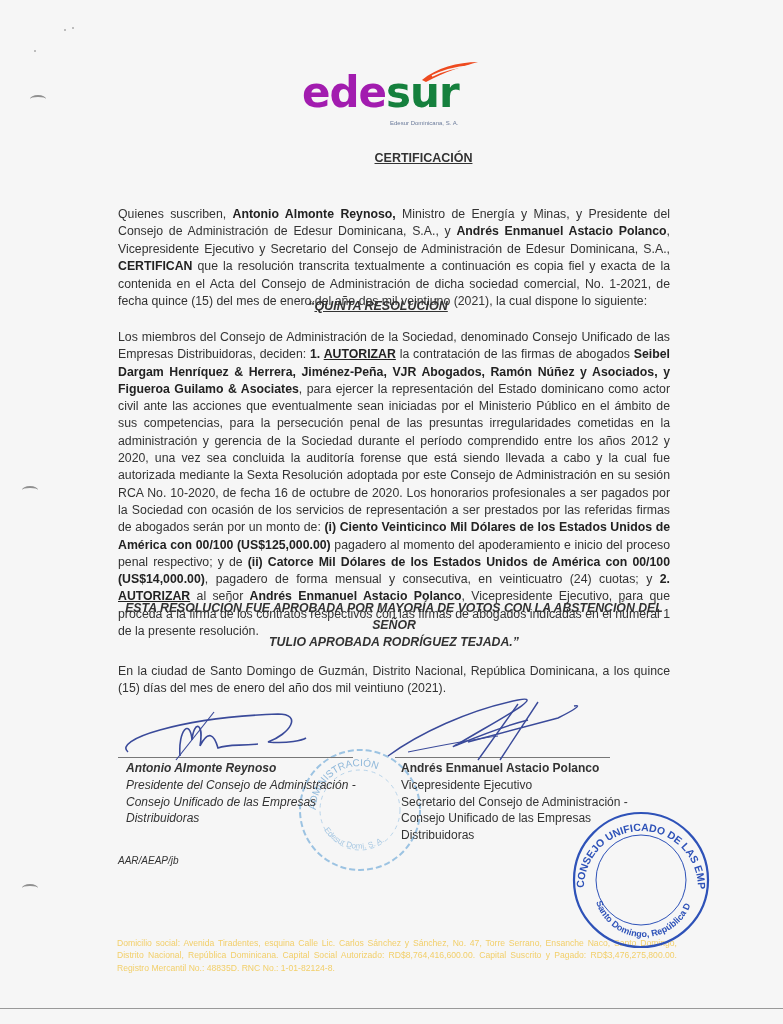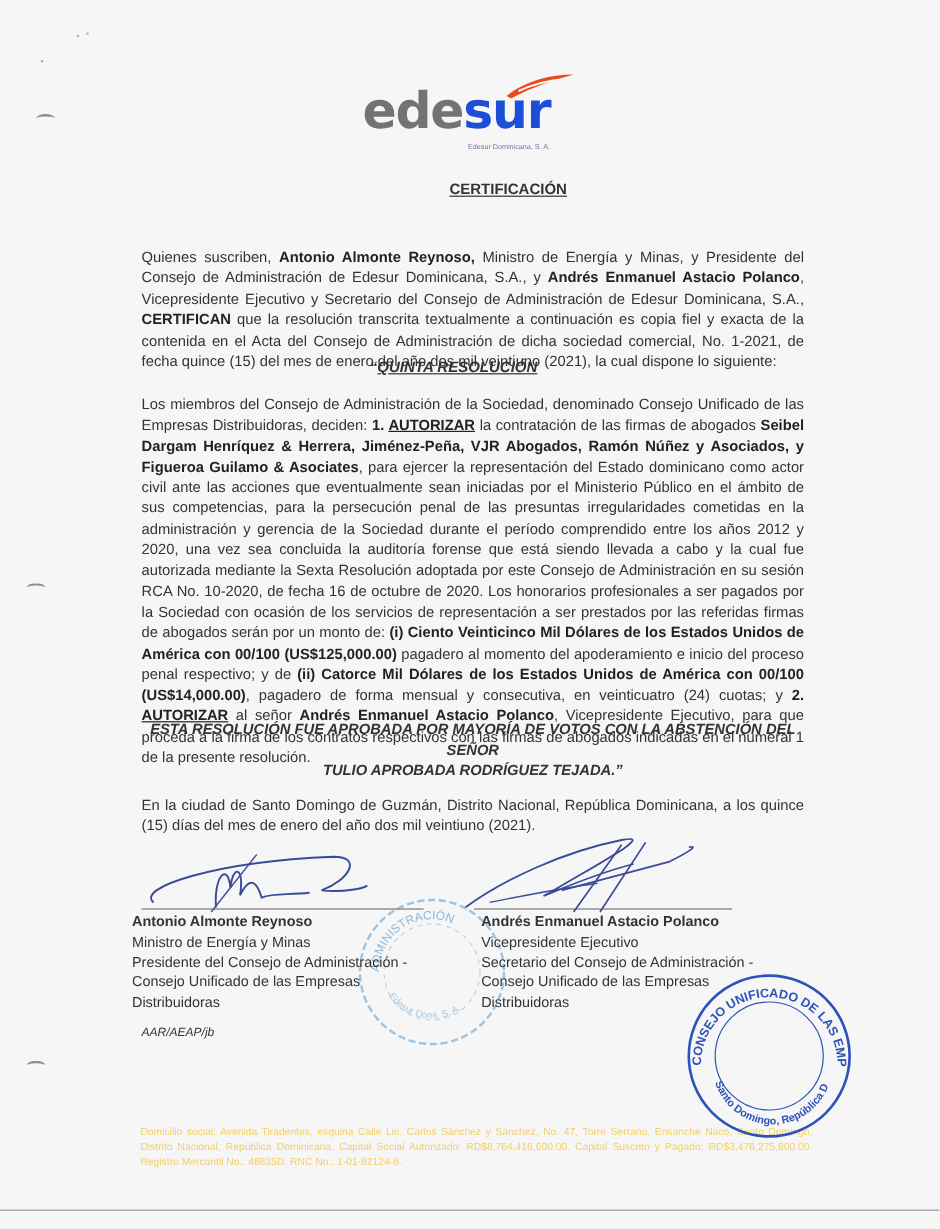--- a/index.html
+++ b/index.html
@@ -8,22 +8,22 @@
     background: #f6f6f6;
     font-family: "Liberation Sans", sans-serif;
     color: #2a2a2a;
   }
   .page { position: absolute; left: 0; top: 0; width: 783px; height: 1024px; }
   .scan-mark { position: absolute; border-top: 2px solid #777; border-radius: 50% 50% 0 0; width: 16px; height: 6px; opacity: .8; }
   .speck { position: absolute; width: 2px; height: 2px; background: #aaa; border-radius: 50%; }
 
   .logo { position: absolute; left: 300px; top: 58px; width: 190px; height: 72px; }
   .logo-word { position: absolute; left: 2px; top: 14px; font-family: "DejaVu Sans", sans-serif; font-weight: bold; font-size: 42px; letter-spacing: -1px; line-height: 1; }
-  .logo-ede { color: #737373; }
-  .logo-sur { color: #1d4ed8; }
+  .logo-ede { color: #a21caf; }
+  .logo-sur { color: #15803d; }
   .logo-swoosh { position: absolute; left: 118px; top: 2px; width: 62px; height: 22px; }
   .logo-sub { position: absolute; left: 90px; top: 62px; font-size: 6px; color: #6a7a9a; }
 
   .title { position: absolute; left: 0; width: 783px; top: 151px; text-align: center; font-weight: bold; font-size: 12.5px; text-decoration: underline; color: #333; padding-left: 32px; }
 
   .para { position: absolute; left: 118px; width: 552px; font-size: 12.3px; line-height: 17.4px; text-align: justify; color: #333; }
   .para b { color: #222; }
   .intro { top: 182px; margin-top: 24px; }
 
   .res-title { position: absolute; left: 0; width: 676px; top: 299px; text-align: center; font-weight: bold; font-style: italic; font-size: 12.5px; color: #333; padding-left: 40px; }
@@ -32,21 +32,21 @@
   .res-body { top: 329px; line-height: 17.3px; }
   .u { text-decoration: underline; }
 
   .approved { position: absolute; left: 118px; width: 552px; top: 600px; text-align: center; font-weight: bold; font-style: italic; font-size: 12.3px; line-height: 17px; color: #333; }
 
   .closing { top: 663px; }
 
   .sig-line { position: absolute; top: 757px; border-top: 1px solid #777; }
   .sig-block { position: absolute; font-size: 12px; line-height: 16.8px; color: #333; }
   .sig-block .name { font-weight: bold; }
-  .sig-left { left: 110px; top: 760px; }
+  .sig-left { left: 126px; top: 760px; font-style: italic; }
   .sig-right { left: 401px; top: 760px; }
 
   .initials { position: absolute; left: 118px; top: 855px; font-size: 10px; color: #333; font-style: italic; }
 
   .footer { position: absolute; left: 117px; width: 560px; top: 937px; font-size: 8.6px; line-height: 12.3px; color: #f2cf6a; text-align: justify; }
 
   .signature, .stamp { position: absolute; pointer-events: none; }
   .bottom-rule { position: absolute; left: 0; width: 783px; top: 1008px; border-top: 1px solid #999; }
 </style>
 </head>
@@ -105,21 +105,20 @@
     <path d="M58 60 L96 12" stroke="#3a4a9a" stroke-width="1.2" fill="none"></path>
   </svg>
   <svg class="signature" style="left:378px;top:690px;" width="220" height="80" viewBox="0 0 220 80">
     <path d="M10 66 C40 44, 90 20, 140 10 C170 4, 120 30, 80 54 C60 64, 110 40, 150 30" stroke="#3a4a9a" stroke-width="1.5" fill="none"></path>
     <path d="M100 70 L140 14 M122 70 L160 12 M90 52 L180 28 C196 20, 205 14, 196 16" stroke="#3a4a9a" stroke-width="1.4" fill="none"></path>
     <path d="M30 62 C60 56, 90 50, 120 46" stroke="#3a4a9a" stroke-width="1.2" fill="none"></path>
   </svg>
 
   <div class="sig-block sig-left">
     <div class="name">Antonio Almonte Reynoso</div>
-    <div>Ministro de Energía y Minas</div>
     <div>Presidente del Consejo de Administración -</div>
     <div>Consejo Unificado de las Empresas</div>
     <div>Distribuidoras</div>
   </div>
   <div class="sig-block sig-right">
     <div class="name">Andrés Enmanuel Astacio Polanco</div>
     <div>Vicepresidente Ejecutivo</div>
     <div>Secretario del Consejo de Administración -</div>
     <div>Consejo Unificado de las Empresas</div>
     <div>Distribuidoras</div>

